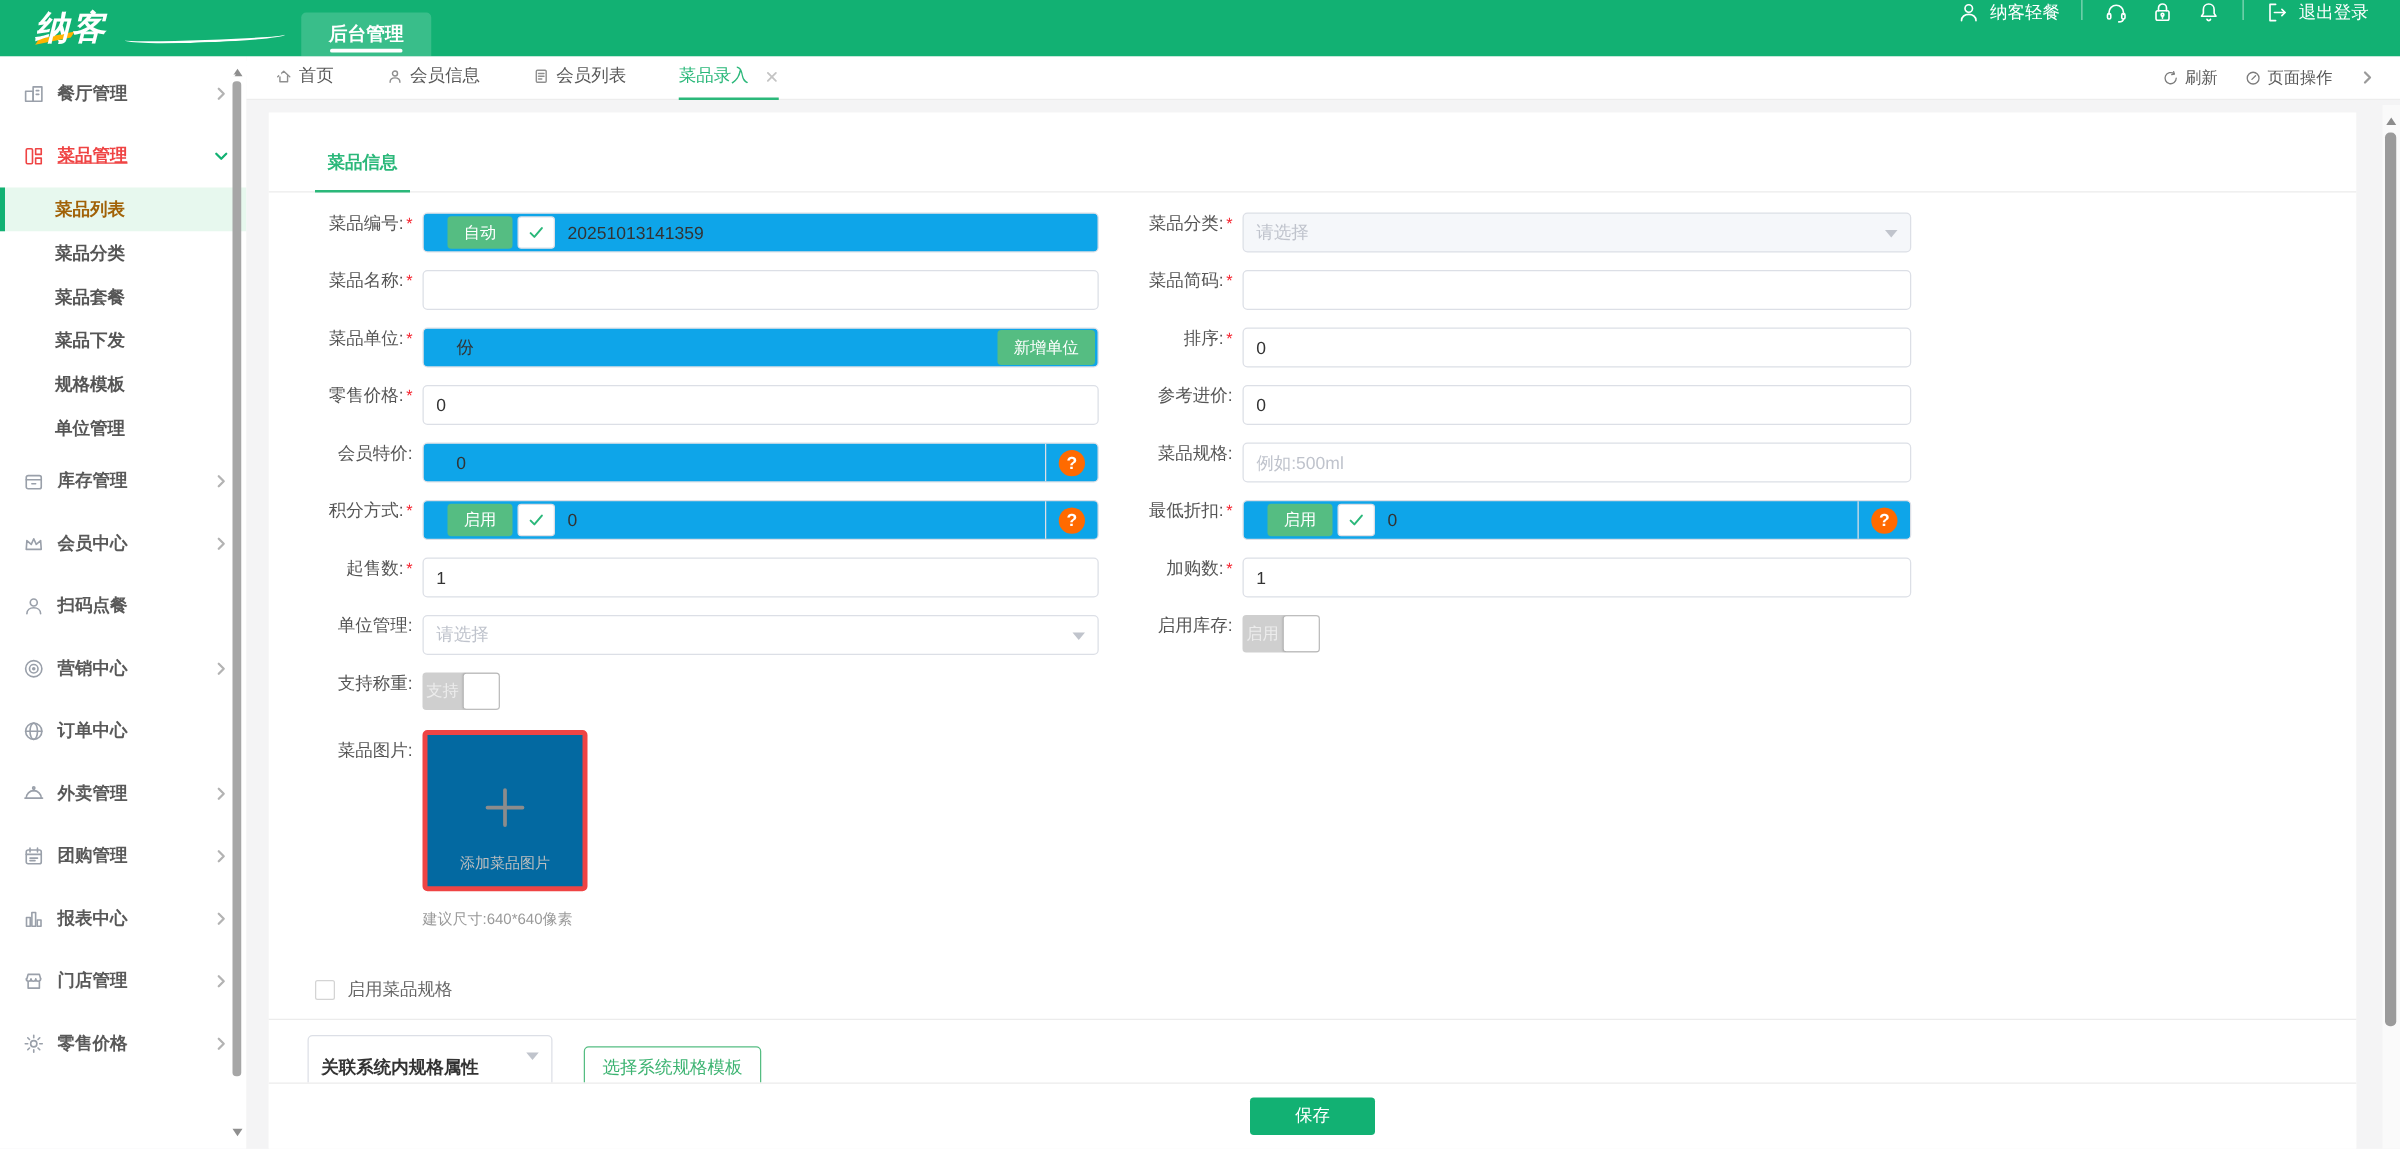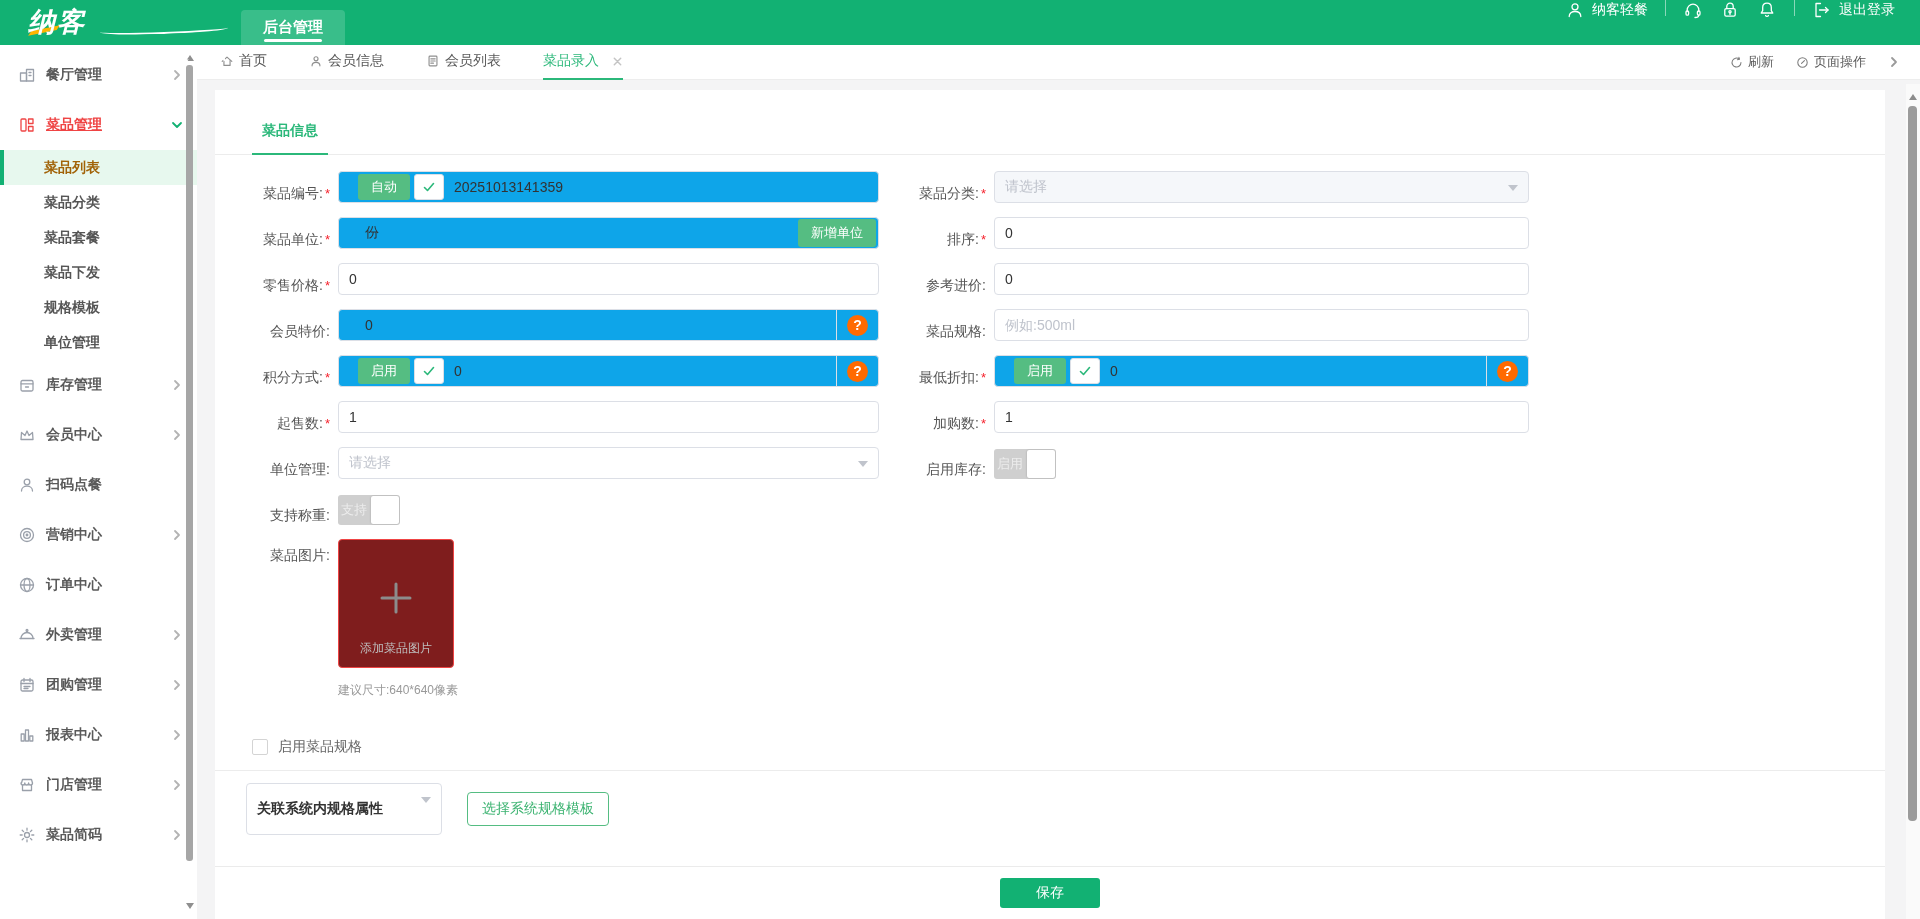--- a/index.html
+++ b/index.html
@@ -47,21 +47,21 @@
   .tb-act .ticon { color:#7d7d7d; display:flex; }
   .tb-more { color:#9a9a9a; display:flex; cursor:pointer; }
 
   
   .content { position:absolute; top:80px; left:197px; right:0; bottom:0; background:#f4f4f5; }
   .card { position:absolute; left:18px; top:10px; width:1670px; bottom:0; background:#fff; }
   .sec { border-bottom:1px solid #ececec; padding-top:30px; }
   .sec-tab { display:inline-block; margin-left:37px; padding:0 10px 13px; color:#2bb87a; font-size:14px; font-weight:bold; border-bottom:2px solid #2bb87a; transform:translateY(1px); cursor:pointer; }
 
   .form { padding-top:16px; font-size:14px; }
-  .frow { display:flex; align-items:flex-end; margin-bottom:14px; height:32px; }
+  .frow { display:flex; align-items:flex-start; margin-bottom:14px; height:32px; }
   .frow.tall { height:auto; align-items:flex-start; }
   .lbl { text-align:right; padding-right:8px; color:#555; white-space:nowrap; font-size:14px; }
   .lbl.l { width:123px; }
   .lbl.r { width:115px; }
   .star { color:#f5222d; margin-left:2px; font-size:13px; }
   .ctl-l { width:541px; }
   .ctl-r { width:535px; }
 
   .ipt { height:32px; border:1px solid #dcdfe6; border-radius:4px; padding:0 10px; font-size:14px; color:#333; width:100%; outline:none; background:#fff; font-family:inherit; }
   .ipt::placeholder { color:#bfc3cc; }
@@ -77,21 +77,21 @@
   .sel { display:flex; align-items:center; border:1px solid #dcdfe6; border-radius:4px; height:32px; padding:0 30px 0 10px; position:relative; background:#fff; width:100%; cursor:pointer; }
   .sel.disabled { background:#f5f7fa; }
   .sel .ph { color:#bfc3cc; }
   .sel .val { color:#333; font-weight:bold; }
   .sel .arrow { position:absolute; right:10px; top:13px; width:0; height:0; border:5px solid transparent; border-top:6px solid #c0c4cc; }
 
   .switch { width:62px; height:30px; background:#cfcfcf; border-radius:3px; display:inline-flex; align-items:center; overflow:hidden; cursor:pointer; }
   .sw-txt { flex:1; text-align:center; color:#ececec; font-size:13px; }
   .sw-knob { width:28px; height:28px; background:#fff; margin:1px; border-radius:2px; box-shadow:0 0 2px rgba(0,0,0,.25); flex:none; }
 
-  .upload { width:116px; height:129px; border:1px solid #ef4444; border-radius:4px; background:#7f1d1d; position:relative; cursor:pointer; }
+  .upload { width:132px; height:129px; border:4px solid #ef4444; border-radius:4px; background:#0369a1; position:relative; cursor:pointer; }
   .up-plus { position:absolute; top:36px; left:50%; transform:translateX(-50%); color:#8c8c8c; }
   .up-txt { position:absolute; bottom:10px; width:100%; text-align:center; color:#bfbfbf; font-size:12px; }
   .up-hint { margin:8px 0 0 123px; color:#999; font-size:12px; }
 
   .cbrow { display:flex; align-items:center; margin:39px 0 0 37px; gap:10px; }
   .cbox { width:16px; height:16px; border:1px solid #d4d4d4; border-radius:2px; background:#fff; cursor:pointer; flex:none; }
   .cb-lbl { color:#666; font-size:14px; }
 
   .divider { border-top:1px solid #ececec; margin-top:14px; }
   .specrow { display:flex; align-items:center; padding:12px 0 0 31px; gap:25px; }
@@ -352,21 +352,21 @@
         </span>
     </div>
 
     <div class="mitem">
       <span class="micon">
         <svg class="ic" width="18" height="18" viewBox="0 0 18 18">
             <circle cx="9" cy="9" r="2.5"></circle>
             <path d="M9 2.2v2M9 13.8v2M2.2 9h2M13.8 9h2M4.2 4.2l1.4 1.4M12.4 12.4l1.4 1.4M13.8 4.2l-1.4 1.4M5.6 12.4l-1.4 1.4"></path>
           </svg>
       </span>
-      <span>菜品简码</span>
+      <span>零售价格</span>
       <span class="chev">
           <svg class="ic" width="12" height="12" viewBox="0 0 12 12" style="stroke-width:1.8">
             <path d="M4 2l4 4-4 4"></path>
           </svg>
         </span>
     </div>
   </div>
 
   <div class="sidescroll">
     <div class="tri-up"></div>
@@ -463,20 +463,26 @@
         </div>
         <div class="lbl r"><span>菜品分类:</span><span class="star">*</span></div>
         <div class="ctl-r">
           <div class="sel disabled">
             <span class="ph">请选择</span>
             <i class="arrow"></i>
           </div>
         </div>
       </div>
 
+      <div class="frow">
+        <div class="lbl l"><span>菜品名称:</span><span class="star">*</span></div>
+        <div class="ctl-l"><input class="ipt" value="" style=""></div>
+        <div class="lbl r"><span>菜品简码:</span><span class="star">*</span></div>
+        <div class="ctl-r"><input class="ipt" value="" style=""></div>
+      </div>
 
       <div class="frow">
         <div class="lbl l"><span>菜品单位:</span><span class="star">*</span></div>
         <div class="ctl-l">
           <div class="grp">
             <input value="份" style="">
             <button class="btn-green addunit-btn">新增单位</button>
           </div>
         </div>
         <div class="lbl r"><span>排序:</span><span class="star">*</span></div>

